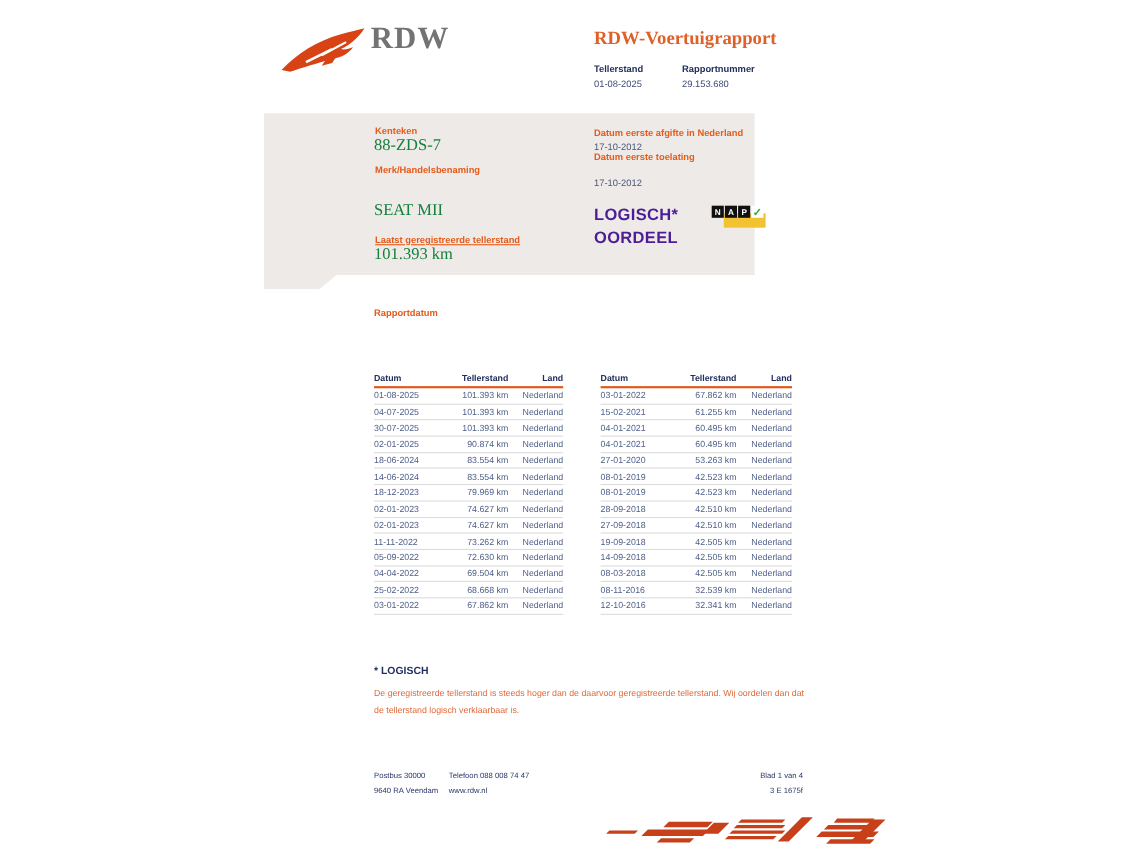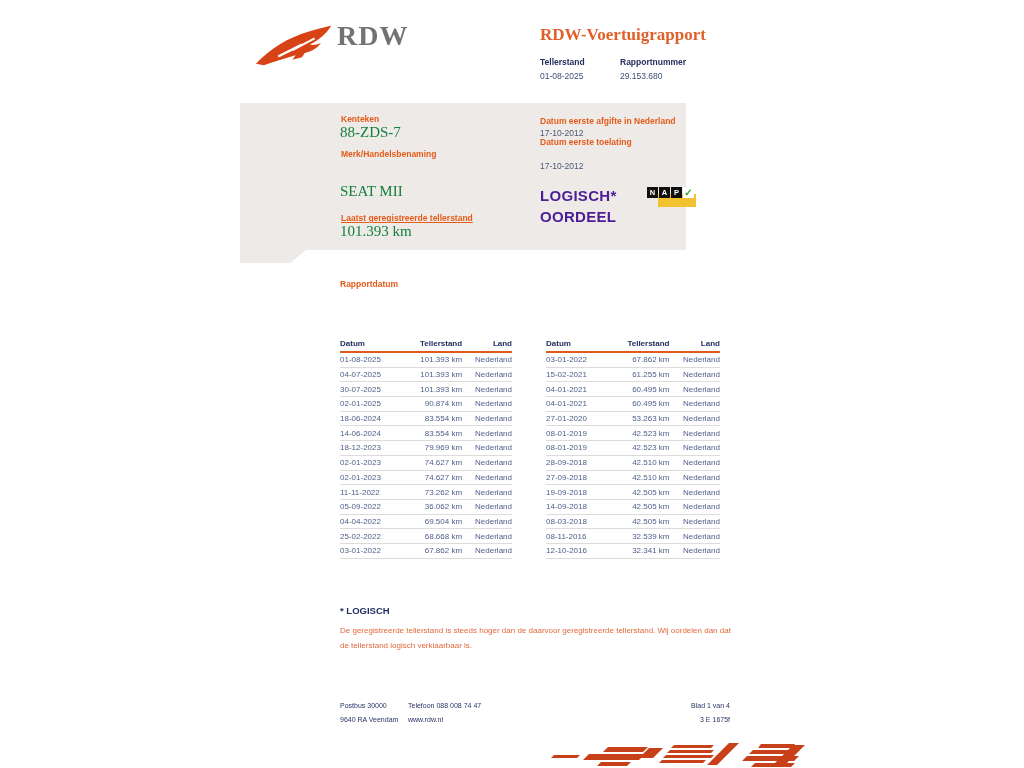--- a/index.html
+++ b/index.html
@@ -197,21 +197,21 @@
           <span>74.627 km</span>
           <span>Nederland</span>
         </div>
         <div class="vr-row">
           <span>11-11-2022</span>
           <span>73.262 km</span>
           <span>Nederland</span>
         </div>
         <div class="vr-row">
           <span>05-09-2022</span>
-          <span>36.062 km</span>
+          <span>72.630 km</span>
           <span>Nederland</span>
         </div>
         <div class="vr-row">
           <span>04-04-2022</span>
           <span>69.504 km</span>
           <span>Nederland</span>
         </div>
         <div class="vr-row">
           <span>25-02-2022</span>
           <span>68.668 km</span>

